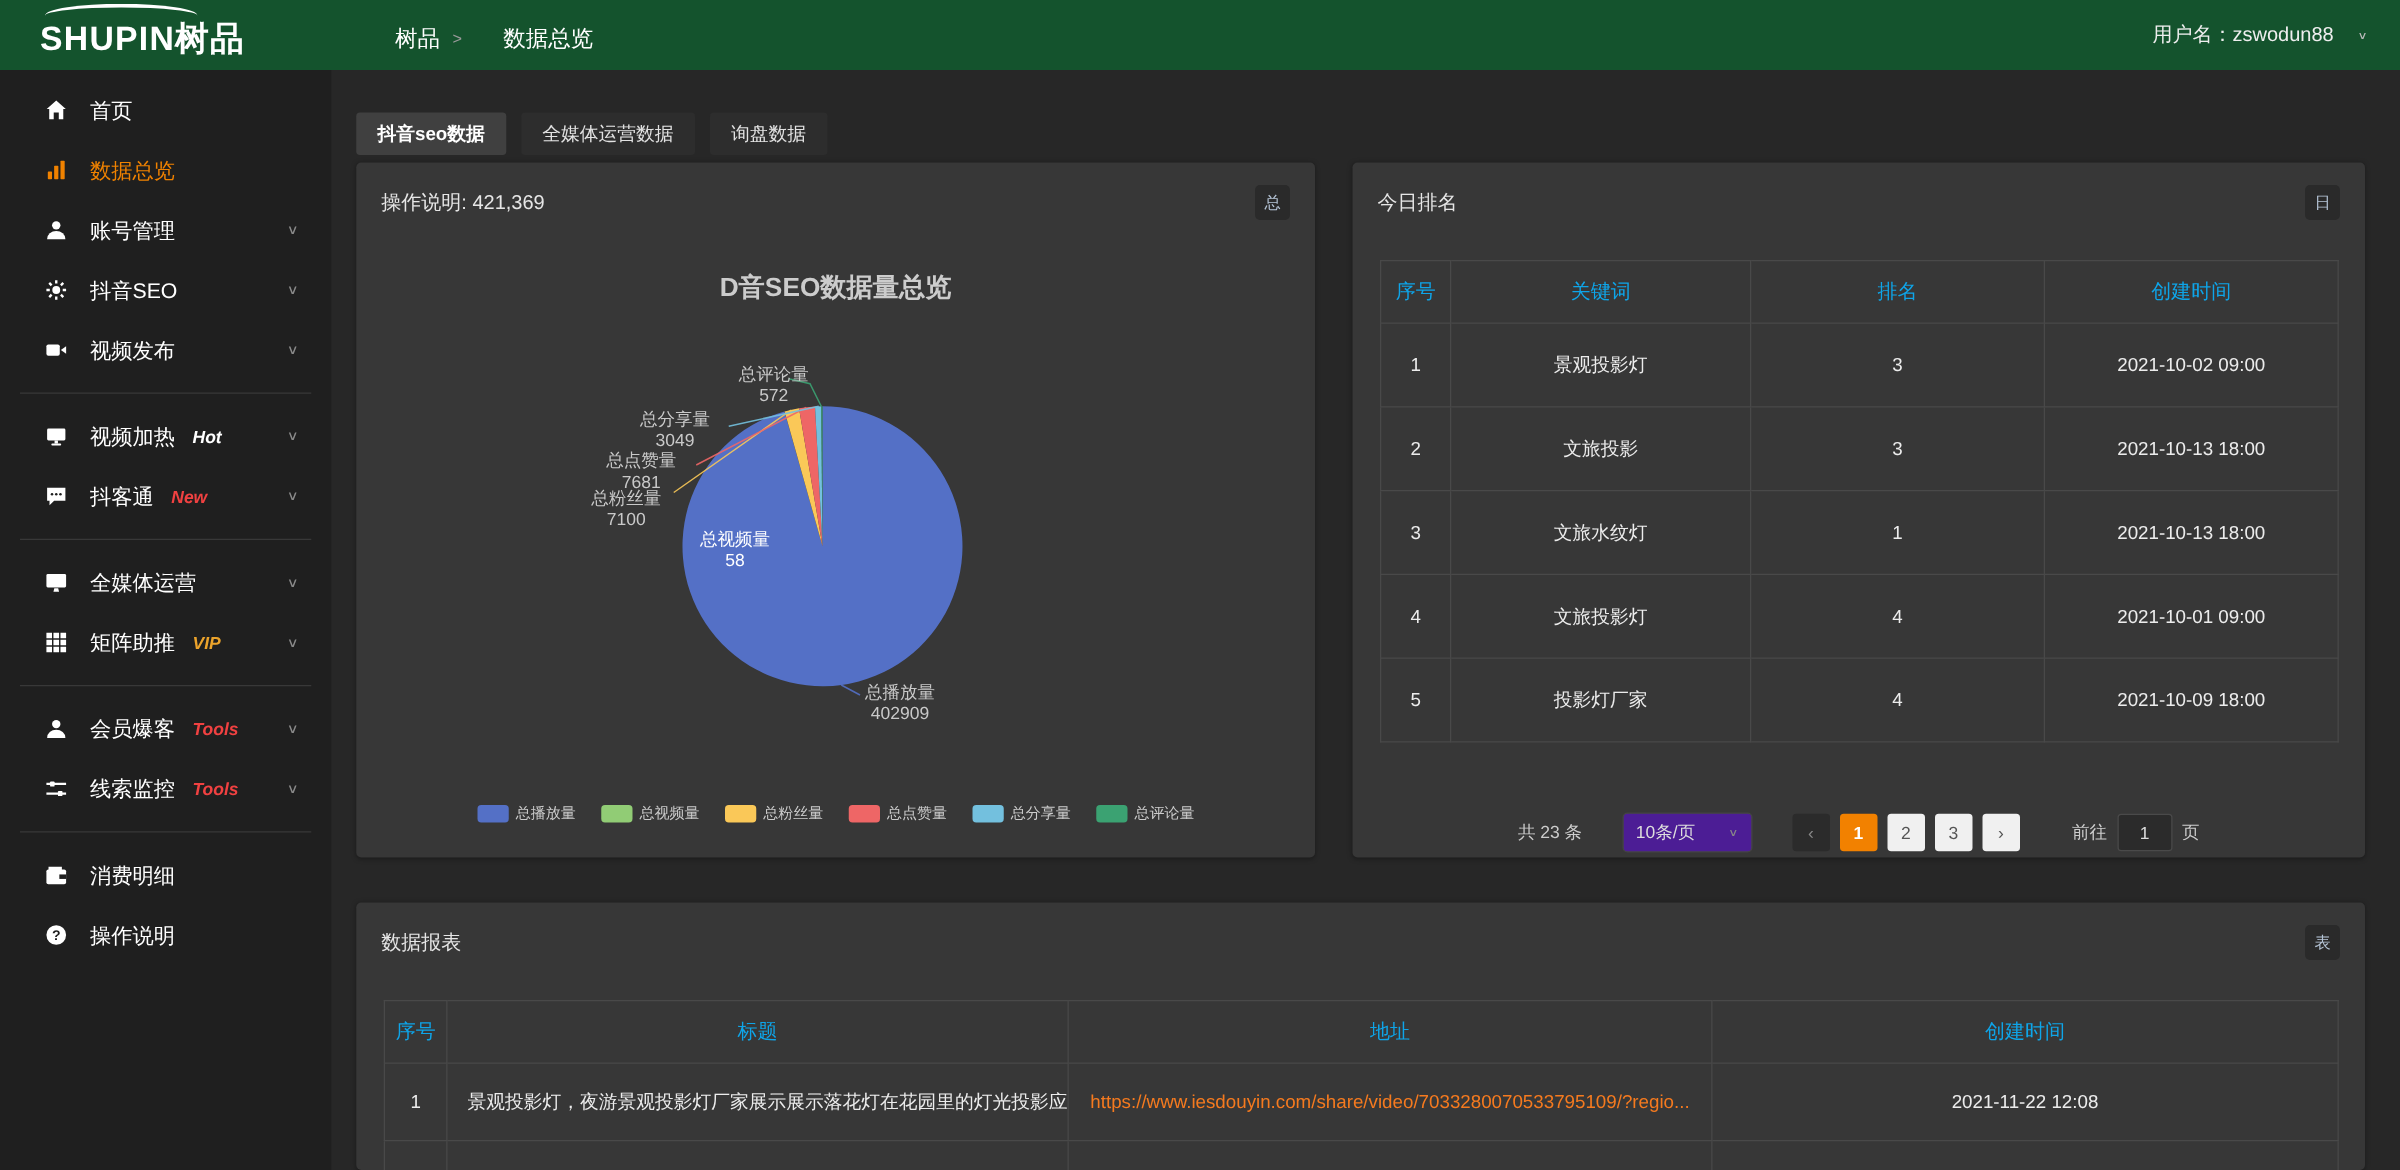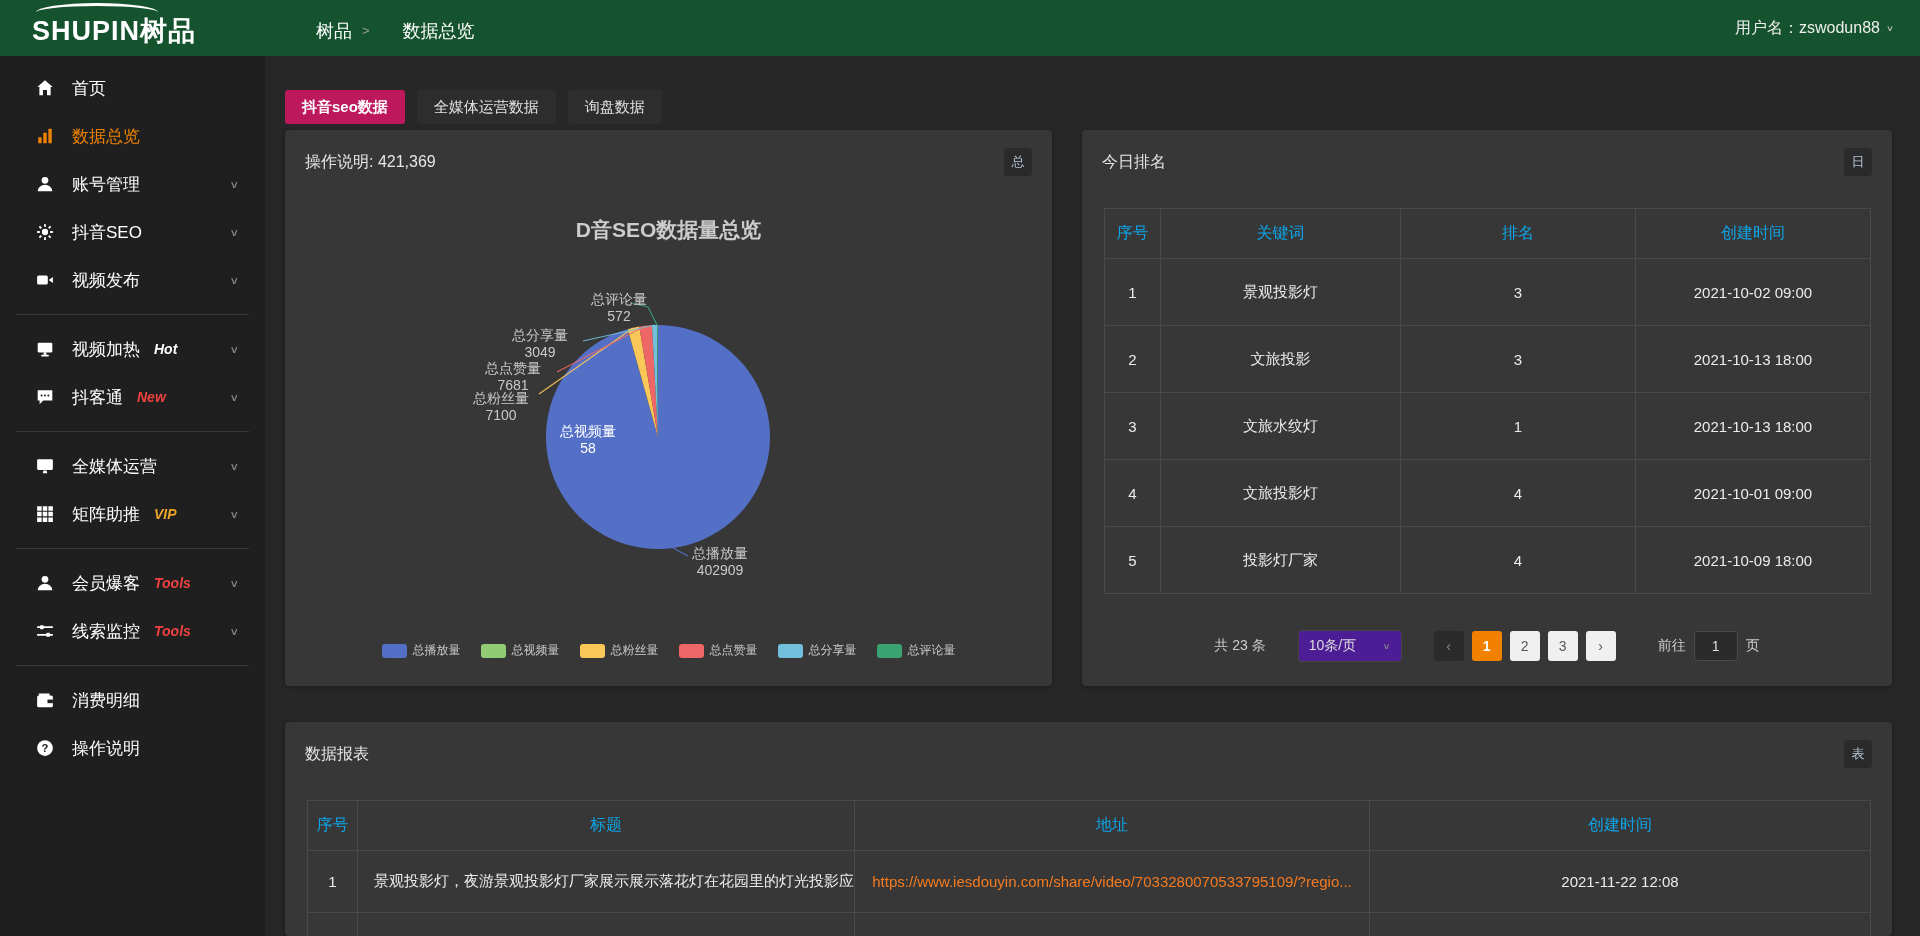--- a/index.html
+++ b/index.html
@@ -15,36 +15,36 @@
   .logo { position:absolute; left:32px; top:0; height:56px; width:230px; color:#fff; cursor:pointer; }
   .logo::before { content:""; position:absolute; left:4px; top:3px; width:122px; height:16px;
                   border-top:3px solid #fff; border-radius:50%; }
   .logo-text { position:absolute; top:13px; left:0; font-size:27px; font-weight:800; letter-spacing:1px; white-space:nowrap; }
   .breadcrumb { position:absolute; left:293px; top:0; height:61px; display:flex; align-items:center; font-size:18px; color:#fff; }
   .crumb-item { display:flex; align-items:center; gap:7px; cursor:pointer; }
   .crumb-sep { color:#9a9a9a; font-size:13px; margin:0 10px; }
   .bc-icon { display:inline-flex; width:16px; height:16px; color:#fff; }
   .topbar-right { position:absolute; right:26px; top:0; height:56px; display:flex; align-items:center; gap:20px; font-size:16px; color:#eee; }
   .fs-btn { width:20px; height:20px; display:inline-flex; cursor:pointer; color:#ddd; }
-  .user-entry { display:flex; align-items:center; gap:6px; cursor:pointer; }
+  .user-entry { display:flex; align-items:center; gap:19px; cursor:pointer; }
   .user-caret { font-size:11px; color:#bbb; transform:scaleY(.75); }
   
   .sidebar { position:absolute; left:0; top:56px; bottom:0; width:265px; background:#1f1f1f; padding-top:8px; z-index:10; }
   .menu-item { position:relative; height:48px; display:flex; align-items:center; padding-left:36px; font-size:17px; color:#fff; cursor:pointer; white-space:nowrap; }
   .mi-icon { width:20px; height:18px; margin-right:16px; display:inline-flex; align-items:center; color:#fff; flex:none; }
   .mi-icon svg { width:18px; height:18px; }
   .menu-item.active { color:#f08200; }
   .menu-item.active .mi-icon { color:#f08200; }
   .mi-badge { font-style:italic; font-weight:bold; font-size:14px; margin-left:14px; }
   .mi-chevron { position:absolute; right:26px; color:#8a8a8a; font-size:13px; transform:scaleY(.8); }
   .menu-divider { height:1px; background:#383838; margin:10px 16px; }
   
   .tabs { position:absolute; left:285px; top:90px; display:flex; gap:12px; z-index:5; }
   .tab { height:34px; padding:0 17px; display:flex; align-items:center; font-size:15px; background:#2d2d2d; color:#e2e2e2; border-radius:3px; cursor:pointer; }
-  .tab.active { background:#be185d; color:#fff; font-weight:bold; }
+  .tab.active { background:#404040; color:#fff; font-weight:bold; }
   
   .panel { position:absolute; background:#373737; border-radius:4px; overflow:hidden; box-shadow:0 1px 4px rgba(0,0,0,.35); }
   #panel-overview { left:285px; top:130px; width:767px; height:556px; }
   #panel-ranking  { left:1082px; top:130px; width:810px; height:556px; }
   #panel-report   { left:285px; top:722px; width:1607px; height:214px; }
   .panel-head { height:64px; display:flex; align-items:center; justify-content:space-between; padding:0 20px; font-size:16px; color:#e6e6e6; }
   .corner-badge { width:28px; height:28px; background:#2a2a2a; border-radius:4px; display:flex; align-items:center; justify-content:center; font-size:13px; color:#b5c4d6; cursor:pointer; flex:none; }
   
   .chart { position:absolute; left:0; top:64px; right:0; bottom:0; }
   .chart-title { position:absolute; top:22px; width:100%; text-align:center; font-size:21px; font-weight:600; color:#cccccc; }
@@ -59,21 +59,21 @@
   .ranking-table { margin:14px 22px 0; width:766px; }
   .report-table  { margin:14px 22px 0; width:1563px; }
   th,td { border:1px solid #494949; text-align:center; font-weight:normal; overflow:hidden; white-space:nowrap; }
   th { height:50px; font-size:16px; color:#0ea5e9; }
   .ranking-table td { height:67px; font-size:15px; color:#ececec; }
   .report-table td { height:62px; font-size:15px; color:#ececec; }
   .report-table tr.stub td { height:40px; border-bottom:none; }
   td.title-cell { text-align:left; padding:0 16px; }
   a.addr-link { color:#f57a1f; text-decoration:none; }
   
-  .pagination { display:flex; align-items:center; justify-content:center; margin-top:36px; gap:32px; font-size:14px; color:#ccc; }
+  .pagination { display:flex; align-items:center; justify-content:center; margin-top:56px; gap:32px; font-size:14px; color:#ccc; }
   .page-select { width:104px; height:32px; background:#4c1d95; border:1px solid #454545; border-radius:4px; display:flex; align-items:center; justify-content:space-between; padding:0 10px; color:#ddd; font-size:14px; cursor:pointer; }
   .sel-caret { color:#888; font-size:11px; transform:scaleY(.75); }
   .pager { display:flex; align-items:center; gap:8px; }
   .pg-btn { min-width:30px; height:30px; padding:0 4px; border-radius:3px; display:flex; align-items:center; justify-content:center; font-size:14px; cursor:pointer; }
   .pg-prev { background:#2b2b2b; color:#888; }
   .pg-page { background:#f0f0f0; color:#555; }
   .pg-page.active { background:#f28100; color:#fff; font-weight:bold; }
   .pg-next { background:#f0f0f0; color:#555; }
   .goto { display:flex; align-items:center; gap:8px; margin-left:10px; }
   .goto-input { width:44px; height:30px; background:#2b2b2b; border:1px solid #4a4a4a; border-radius:3px; color:#ddd; text-align:center; font-size:14px; outline:none; }

